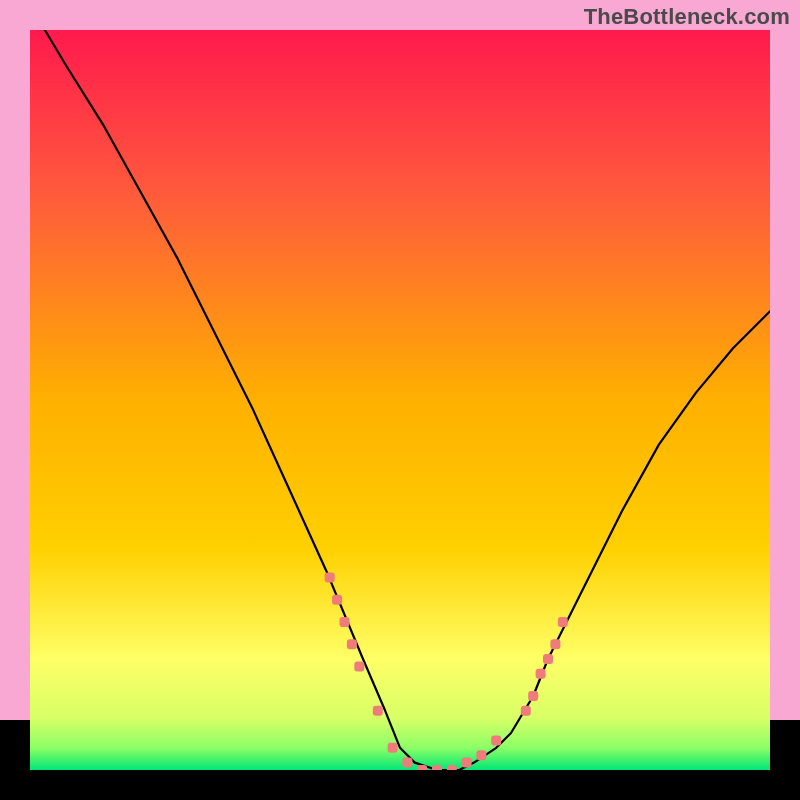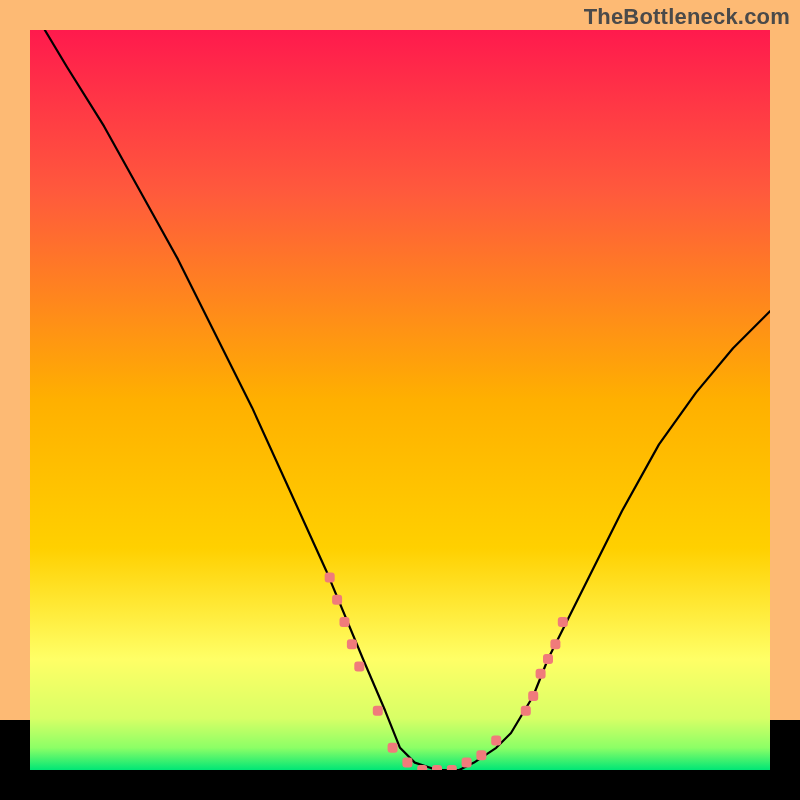--- a/index.html
+++ b/index.html
@@ -8,21 +8,21 @@
     background: #000;
     width: 800px;
     height: 800px;
     overflow: hidden;
     font-family: Arial, Helvetica, sans-serif;
   }
   .frame {
     position: relative;
     width: 800px;
     height: 720px;
-    background: #fdba74;
+    background: #f9a8d4;
   }
   .watermark {
     position: absolute;
     top: 4px;
     right: 10px;
     color: #4a4a4a;
     font-size: 22px;
     font-weight: bold;
     letter-spacing: 0.2px;
     z-index: 10;

